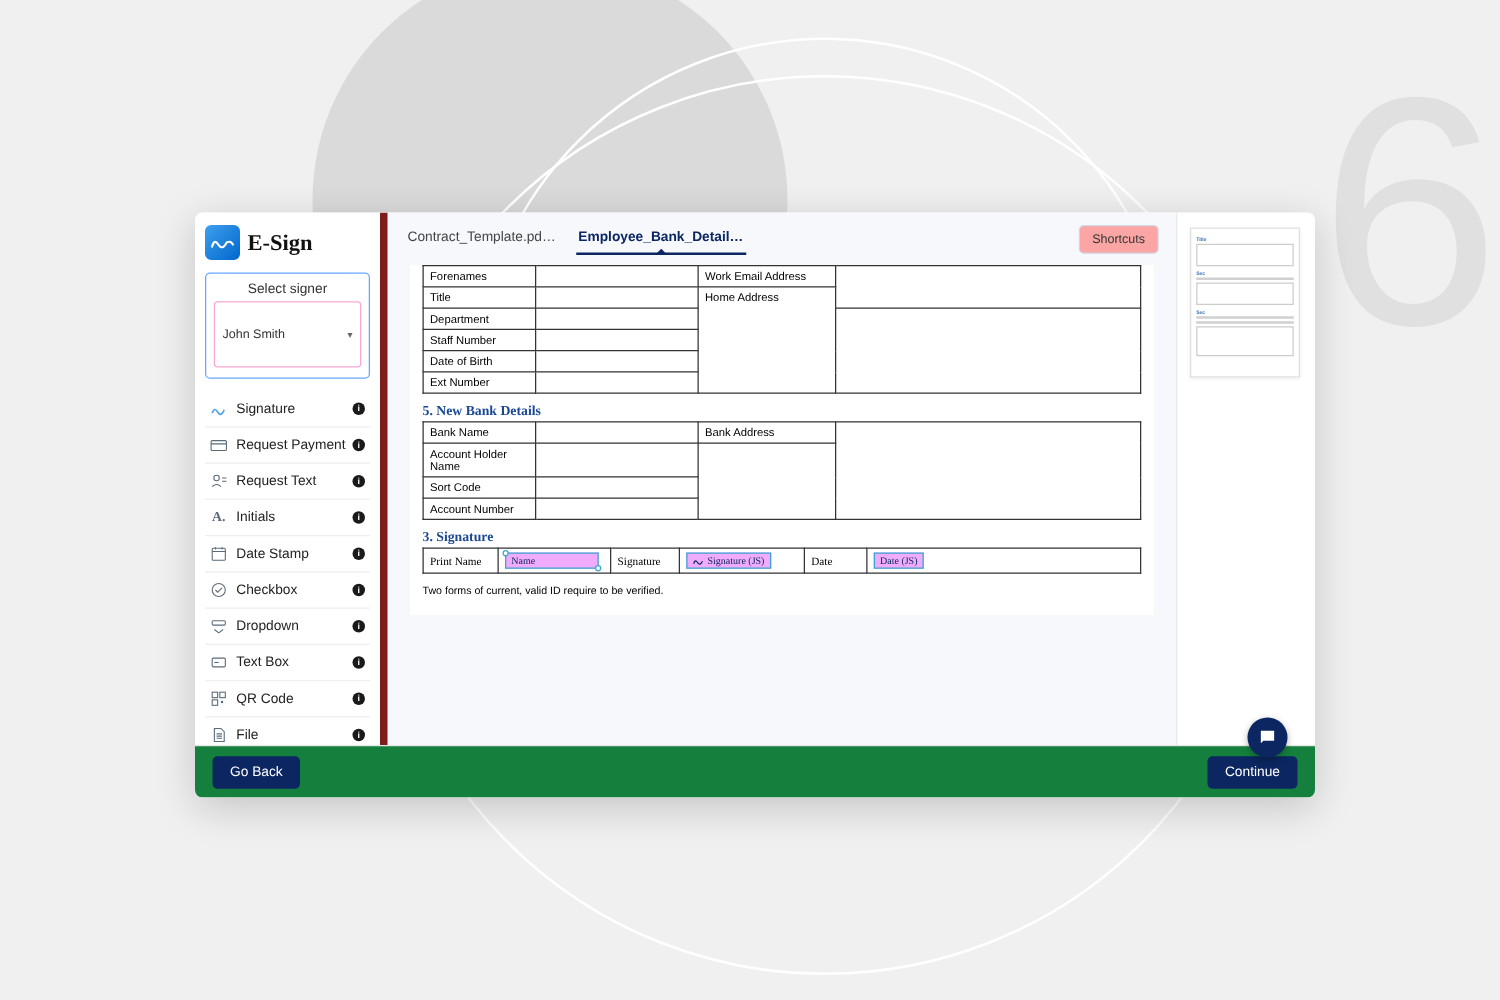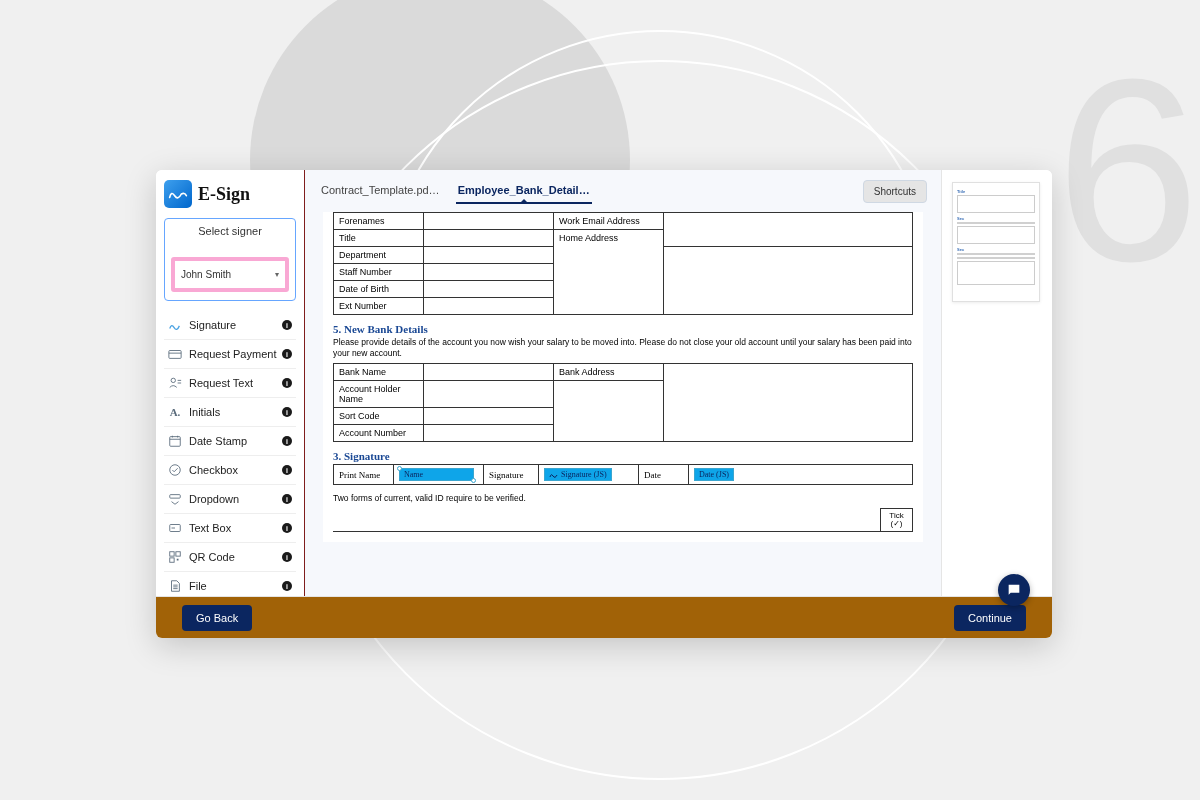--- a/index.html
+++ b/index.html
@@ -15,72 +15,72 @@
 .app-window { position: absolute; left: 156px; top: 170px; width: 896px; height: 468px; background: #fff; border-radius: 6px; box-shadow: 0 8px 32px rgba(0,0,0,0.18); display: flex; flex-direction: column; overflow: hidden; }
 
 
 .sidebar { width: 148px; background: #fff; display: flex; flex-direction: column; padding: 10px 8px; overflow: hidden; }
 .logo-row { display: flex; align-items: center; gap: 6px; margin-bottom: 10px; }
 .logo-mark { width: 28px; height: 28px; background: linear-gradient(135deg, #3ea0ee, #0066cc); border-radius: 5px; display: flex; align-items: center; justify-content: center; }
 .logo-mark svg { width: 20px; height: 16px; }
 .logo-text { font-family: Georgia, serif; font-size: 18px; font-weight: 600; color: #111; }
 
 .signer-box { border: 1px solid #66a6ff; border-radius: 4px; padding: 6px 6px 8px; margin-bottom: 10px; }
-.signer-label { text-align: center; font-size: 11px; color: #333; margin-bottom: 20px; }
-.signer-select { width: 100%; border: 4px solid #f9a8d4; border-radius: 3px; font-size: 10px; padding: 8px 6px; color: #333; background: #fff; position: relative; display: flex; justify-content: space-between; align-items: center; }
+.signer-label { text-align: center; font-size: 11px; color: #333; margin-bottom: 4px; }
+.signer-select { width: 100%; border: 1px solid #f9a8d4; border-radius: 3px; font-size: 10px; padding: 20px 6px; color: #333; background: #fff; position: relative; display: flex; justify-content: space-between; align-items: center; }
 .signer-select .caret { font-size: 8px; color: #666; }
 
 .tool-list { display: flex; flex-direction: column; }
 .tool-item { display: flex; align-items: center; justify-content: space-between; padding: 7px 4px; border-bottom: 1px solid #eee; font-size: 11px; color: #222; cursor: pointer; }
 .tool-item:last-child { border-bottom: none; }
 .tool-left { display: flex; align-items: center; gap: 7px; }
 .tool-icon { width: 14px; height: 14px; display: inline-flex; align-items: center; justify-content: center; color: #5a6b7b; }
 .info-dot { width: 10px; height: 10px; border-radius: 50%; background: #1a1a1a; color: #fff; font-size: 7px; display: flex; align-items: center; justify-content: center; font-weight: bold; }
 
 
 .main-row { display: flex; flex: 1; min-height: 0; }
-.doc-panel { flex: 1; background: #f6f8fc; display: flex; flex-direction: column; border-left: 1px solid #7f1d1d; border-right: 1px solid #e5e5e5; min-width: 0; }
+.doc-panel { flex: 1; background: #f6f8fc; display: flex; flex-direction: column; border-left: 6px solid #7f1d1d; border-right: 1px solid #e5e5e5; min-width: 0; }
 .tab-bar { display: flex; align-items: center; padding: 8px 14px 0; gap: 14px; }
 .tab { font-size: 11px; color: #444; padding: 6px 2px; border-bottom: 2px solid transparent; cursor: pointer; white-space: nowrap; }
 .tab.active { color: #0b2660; border-bottom-color: #0b2660; font-weight: 600; position: relative; }
 .tab.active::after { content: ""; position: absolute; bottom: -2px; left: 50%; transform: translateX(-50%); width: 0; height: 0; border-left: 5px solid transparent; border-right: 5px solid transparent; border-bottom: 5px solid #0b2660; }
-.shortcuts-btn { margin-left: auto; font-size: 10px; border: 1px solid #cfd8e3; background: #e5e5e5; border-radius: 4px; padding: 5px 10px; color: #333; cursor: pointer; }
+.shortcuts-btn { margin-left: auto; font-size: 10px; border: 1px solid #cfd8e3; background: #fca5a5; border-radius: 4px; padding: 5px 10px; color: #333; cursor: pointer; }
 
 .doc-scroll { flex: 1; overflow: hidden; padding: 8px 18px 0; }
 .doc-page { background: #fff; width: 100%; margin: 0 auto; padding: 0 10px 10px; font-size: 9px; color: #000; }
 
 table.form-tbl { border-collapse: collapse; width: 100%; margin-bottom: 8px; }
 table.form-tbl td { border: 1px solid #333; padding: 3px 5px; font-size: 9px; }
 table.form-tbl td.lbl { width: 90px; }
 table.form-tbl td.val { width: 130px; }
 table.form-tbl td.lbl2 { width: 110px; }
 
 .sec-title { color: #1a4894; font-weight: bold; font-size: 11px; font-family: Georgia, serif; margin: 6px 0 2px; }
 .sec-desc { font-size: 8.5px; margin-bottom: 4px; line-height: 1.3; }
 
 .sig-row td { padding: 2px 4px; font-family: Liberation Serif, serif; }
-.field-pill { background: #0ea5e9; border: 1px solid #3aa6d0; font-size: 8px; padding: 1px 4px; display: inline-block; color: #0b2660; position: relative; }
+.field-pill { background: #f0abfc; border: 1px solid #3aa6d0; font-size: 8px; padding: 1px 4px; display: inline-block; color: #0b2660; position: relative; }
 .field-pill.wide { width: 75px; }
 .field-pill .handle { position: absolute; width: 5px; height: 5px; background: #fff; border: 1px solid #3aa6d0; border-radius: 50%; }
 .field-pill .h-tl { top: -3px; left: -3px; }
 .field-pill .h-br { bottom: -3px; right: -3px; }
 
 table.verify-tbl { border-collapse: collapse; width: 100%; }
 table.verify-tbl td { border: 1px solid #333; padding: 3px 5px; font-size: 9px; }
 table.verify-tbl td.tick-head { width: 32px; text-align: center; font-size: 8px; line-height: 1; }
 
 
 .thumbcol { width: 110px; background: #fff; padding: 12px 10px; }
 .thumb { width: 88px; height: 120px; border: 1px solid #e0e0e0; background: #fff; box-shadow: 0 1px 3px rgba(0,0,0,0.08); padding: 4px; font-size: 3px; color: #555; }
 .thumb .t-line { height: 2px; background: #d0d0d0; margin-bottom: 2px; }
 .thumb .t-box { height: 18px; border: 0.5px solid #ccc; margin-bottom: 3px; }
 .thumb .t-title { color: #3a6fb7; font-size: 4px; font-weight: bold; margin: 2px 0 1px; }
 
 
-.footer { height: 42px; background: #a16207; border-top: 1px solid #e5e5e5; display: flex; align-items: center; justify-content: space-between; padding: 0 26px; }
+.footer { height: 42px; background: #15803d; border-top: 1px solid #e5e5e5; display: flex; align-items: center; justify-content: space-between; padding: 0 14px; }
 .btn { font-size: 11px; padding: 7px 14px; border-radius: 4px; border: none; cursor: pointer; color: #fff; }
 .btn-back { background: #0b2660; }
 .btn-cont { background: #0b2660; }
 
 
 .chat-fab { position: absolute; right: 170px; top: 574px; width: 32px; height: 32px; border-radius: 50%; background: #0b2660; display: flex; align-items: center; justify-content: center; box-shadow: 0 2px 6px rgba(0,0,0,0.3); }
 .chat-fab svg { width: 16px; height: 16px; fill: #fff; }
 </style>
 </head>
 <body>
@@ -274,21 +274,20 @@
                   <td class="val"></td>
                 </tr>
             <tr>
                   <td class="lbl">Ext Number</td>
                   <td class="val"></td>
                 </tr>
           </tbody>
             </table>
 
           <div class="sec-title">5. New Bank Details</div>
-          <div class="sec-desc">Please provide details of the account you now wish your salary to be moved into.   Please do not close your old account until your salary has been paid into your new account.</div>
           <table class="form-tbl">
             <tbody>
                 <tr>
                   <td class="lbl">Bank Name</td>
                   <td class="val"></td>
                   <td class="lbl2">Bank Address</td>
                   <td rowspan="4"></td>
                 </tr>
             <tr>
                   <td class="lbl">Account Holder Name</td>
@@ -318,24 +317,20 @@
                       </svg> <span>Signature (JS)</span></span></td>
               <td style="width:50px">Date</td>
               <td><span class="field-pill">Date (JS)</span></td>
             </tr>
           </tbody>
             </table>
 
           <div class="sec-desc">Two forms of current, valid ID require to be verified.</div>
           <table class="verify-tbl">
             <tbody>
-                <tr>
-                  <td style="border-left:none;border-top:none;"></td>
-                  <td class="tick-head"><span>Tick</span><br><span>(✓)</span></td>
-                </tr>
           </tbody>
             </table>
 
         </div>
       </div>
     </div>
 
     <div class="thumbcol">
       <div class="thumb">
         <div class="t-title">Title</div>

